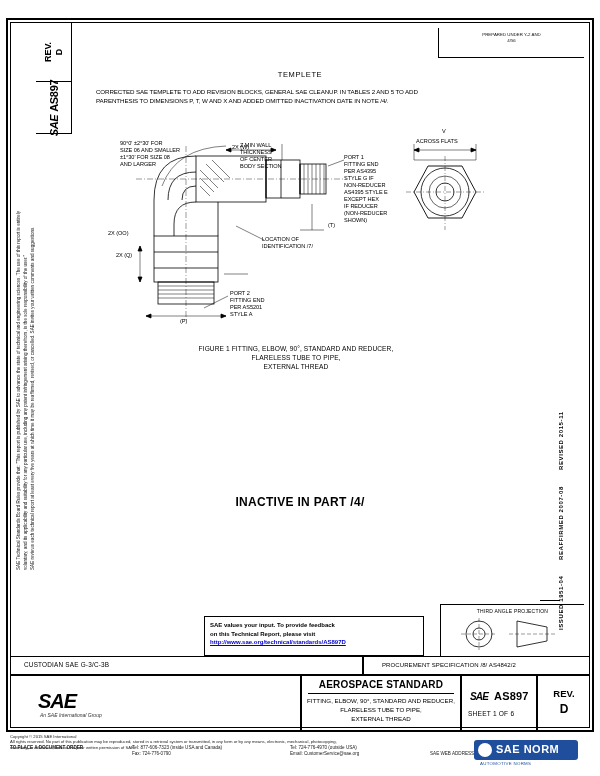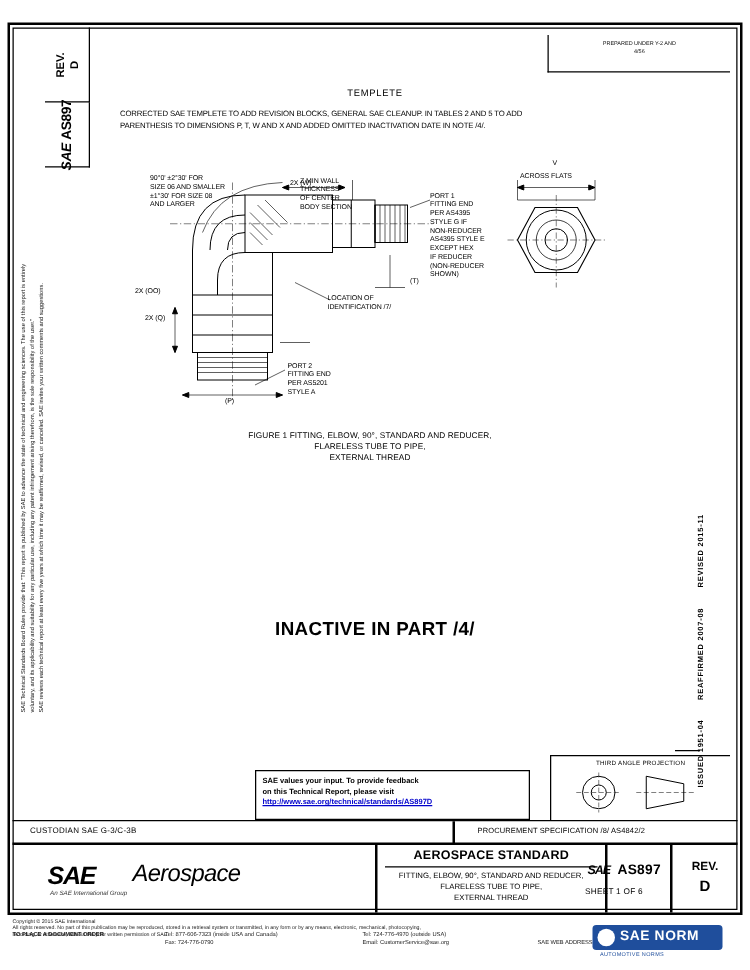--- a/index.html
+++ b/index.html
@@ -39,41 +39,41 @@
 
   
   #rationale-title{left:0;top:70px;width:600px;text-align:center;font-size:7.5px;letter-spacing:.6px;font-weight:normal;}
   #rationale-body{left:96px;top:88px;width:414px;font-size:6.2px;line-height:8.5px;letter-spacing:-.1px;}
 
   
   #drawing{left:76px;top:126px;width:500px;height:250px;}
   .note{position:absolute;font-size:5.6px;line-height:7px;letter-spacing:-.05px;}
 
   
-  #inactive{left:0;top:495px;width:600px;text-align:center;font-size:15px;font-weight:bold;letter-spacing:.3px;}
+  #inactive{left:0;top:495px;width:600px;text-align:center;font-size:12px;font-weight:bold;letter-spacing:.3px;}
 
   
   #feedback{left:204px;top:616px;width:220px;height:40px;border:1px solid #000;padding:4px 5px;font-size:6px;line-height:8.6px;font-weight:bold;}
   #feedback a{color:#0000cc;text-decoration:underline;font-weight:bold;}
 
   
   #projbox{left:440px;top:604px;width:144px;height:52px;border-left:1px solid #000;border-top:1px solid #000;}
   #projbox .pl{position:absolute;left:0;right:0;top:3px;text-align:center;font-size:5px;letter-spacing:.2px;}
 
   
   #custodian-strip{left:10px;top:656px;width:580px;height:18px;border-top:1px solid #000;}
   #custodian{position:absolute;left:14px;top:4px;font-size:6.4px;letter-spacing:.2px;}
   #procdiv{position:absolute;left:352px;top:0;width:2px;height:18px;background:#000;}
   #procurement{position:absolute;left:372px;top:5px;font-size:6px;letter-spacing:.1px;}
 
   
   #titleblock{left:10px;top:674px;width:580px;height:54px;border-top:2px solid #000;}
   .tb-cell{position:absolute;top:0;height:54px;box-sizing:border-box;}
   #tb-logo{left:0;width:292px;border-right:2px solid #000;}
-  #tb-title{left:292px;width:184px;border-right:2px solid #000;}
+  #tb-title{left:292px;width:160px;border-right:2px solid #000;}
   #tb-num{left:452px;width:76px;border-right:2px solid #000;}
   #tb-rev{left:528px;width:52px;}
 
   #logo-sae{position:absolute;left:28px;top:14px;font-size:20px;font-weight:bold;font-style:italic;letter-spacing:-1px;}
   #logo-aero{position:absolute;left:96px;top:13px;font-size:19px;font-style:italic;letter-spacing:-.5px;}
   #logo-sub{position:absolute;left:30px;top:36px;font-size:5px;font-style:italic;color:#333;}
 
   #tb-title-main{position:absolute;left:0;right:0;top:3px;text-align:center;font-size:10px;font-weight:bold;letter-spacing:.2px;}
   #tb-title-rule{position:absolute;left:6px;right:6px;top:17px;height:1px;background:#000;}
   #tb-title-sub{position:absolute;left:2px;right:2px;top:20px;text-align:center;font-size:6.2px;line-height:9px;}
@@ -317,21 +317,20 @@
   <div class="bx" id="custodian-strip">
     <div id="custodian">CUSTODIAN  SAE G-3/C-3B</div>
     <div id="procdiv"></div>
     <div id="procurement">PROCUREMENT SPECIFICATION  /8/ AS4842/2</div>
   </div>
 
   <div class="bx" id="titleblock">
 
     <div class="bx tb-cell" id="tb-logo">
       <div id="logo-sae">SAE</div>
-      <div id="logo-aero">Aerospace</div>
       <div id="logo-sub">An SAE International Group</div>
     </div>
 
     <div class="bx tb-cell" id="tb-title">
       <div id="tb-title-main">AEROSPACE STANDARD</div>
       <div id="tb-title-rule"></div>
       <div id="tb-title-sub">
         <div>FITTING, ELBOW, 90°, STANDARD AND REDUCER,</div>
         <div>FLARELESS TUBE TO PIPE,</div>
         <div>EXTERNAL THREAD</div>

